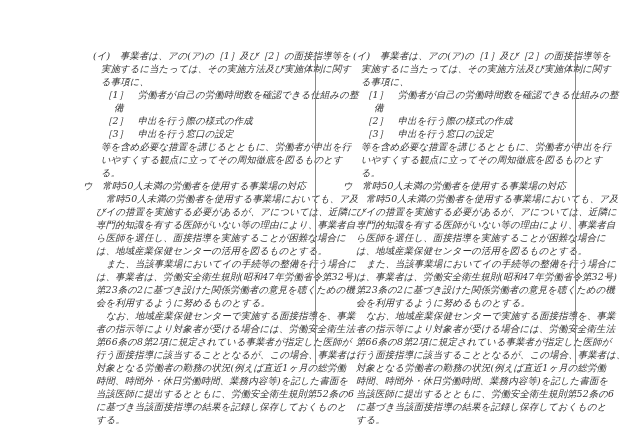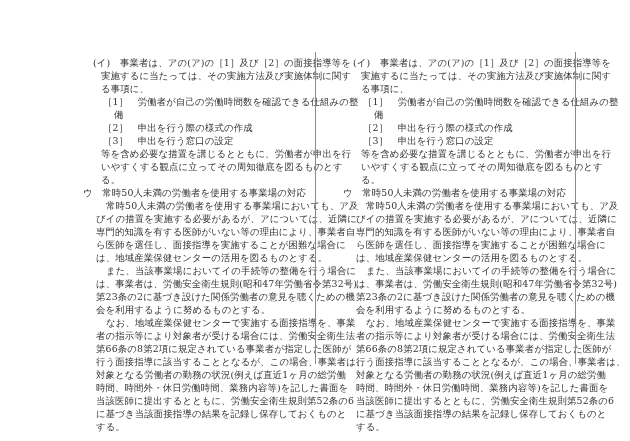--- a/index.html
+++ b/index.html
@@ -1,18 +1,18 @@
 <!DOCTYPE html>
 <html><head>
 <meta charset="utf-8">
 <style>
   html, body { margin:0; padding:0; background:#ffffff; }
   body { width:630px; height:441px; position:relative; overflow:hidden;
          font-family:"DejaVu Serif", "Liberation Serif", serif; color:#333; }
-  .col { position:absolute; top:52px; width:232px; height:312px; }
+  .col { position:absolute; top:45px; width:232px; height:312px;font-style:italic; }
   .col-left { left:83px; }
   .col-right { left:343px; }
   .rule { position:absolute; top:52px; width:1px; height:312px; background:#8a8a8a; }
   .rule-left { left:315px; }
   .rule-right { left:575px; }
   .ln { position:absolute; font-size:9.4px; line-height:13px; white-space:nowrap; letter-spacing:0.15px; }
 </style>
 </head>
 <body>
 

